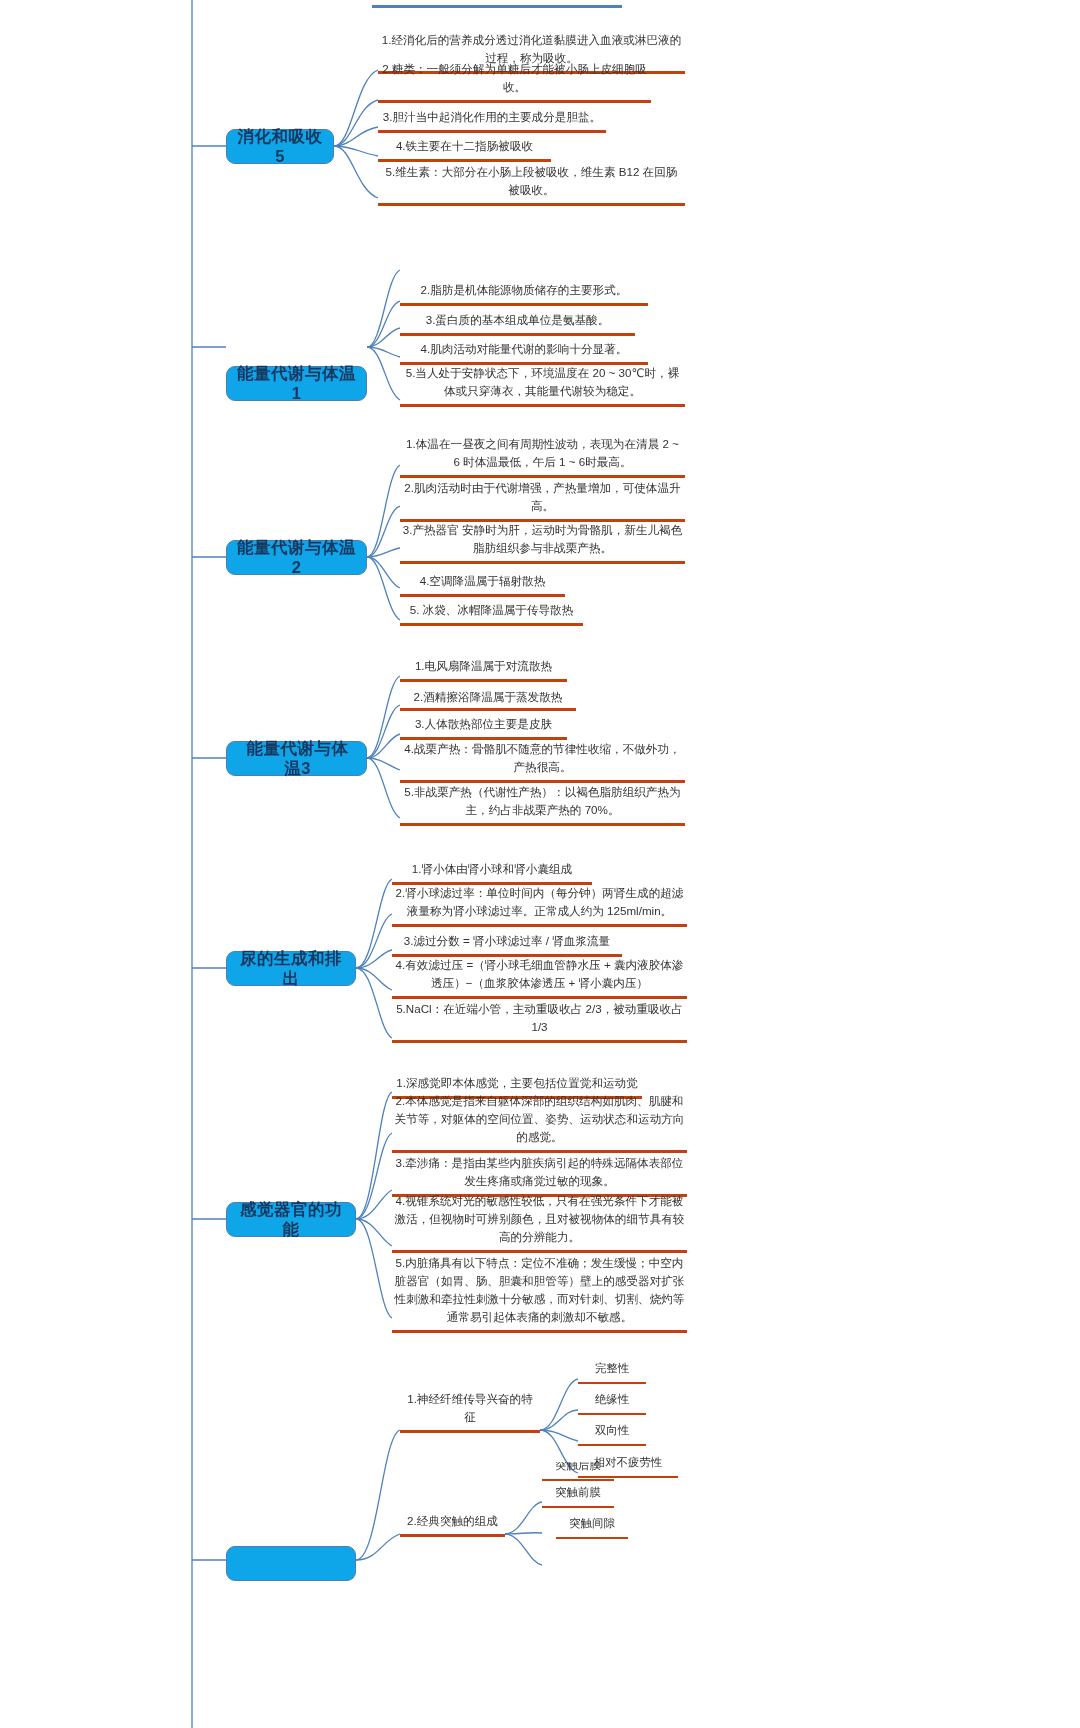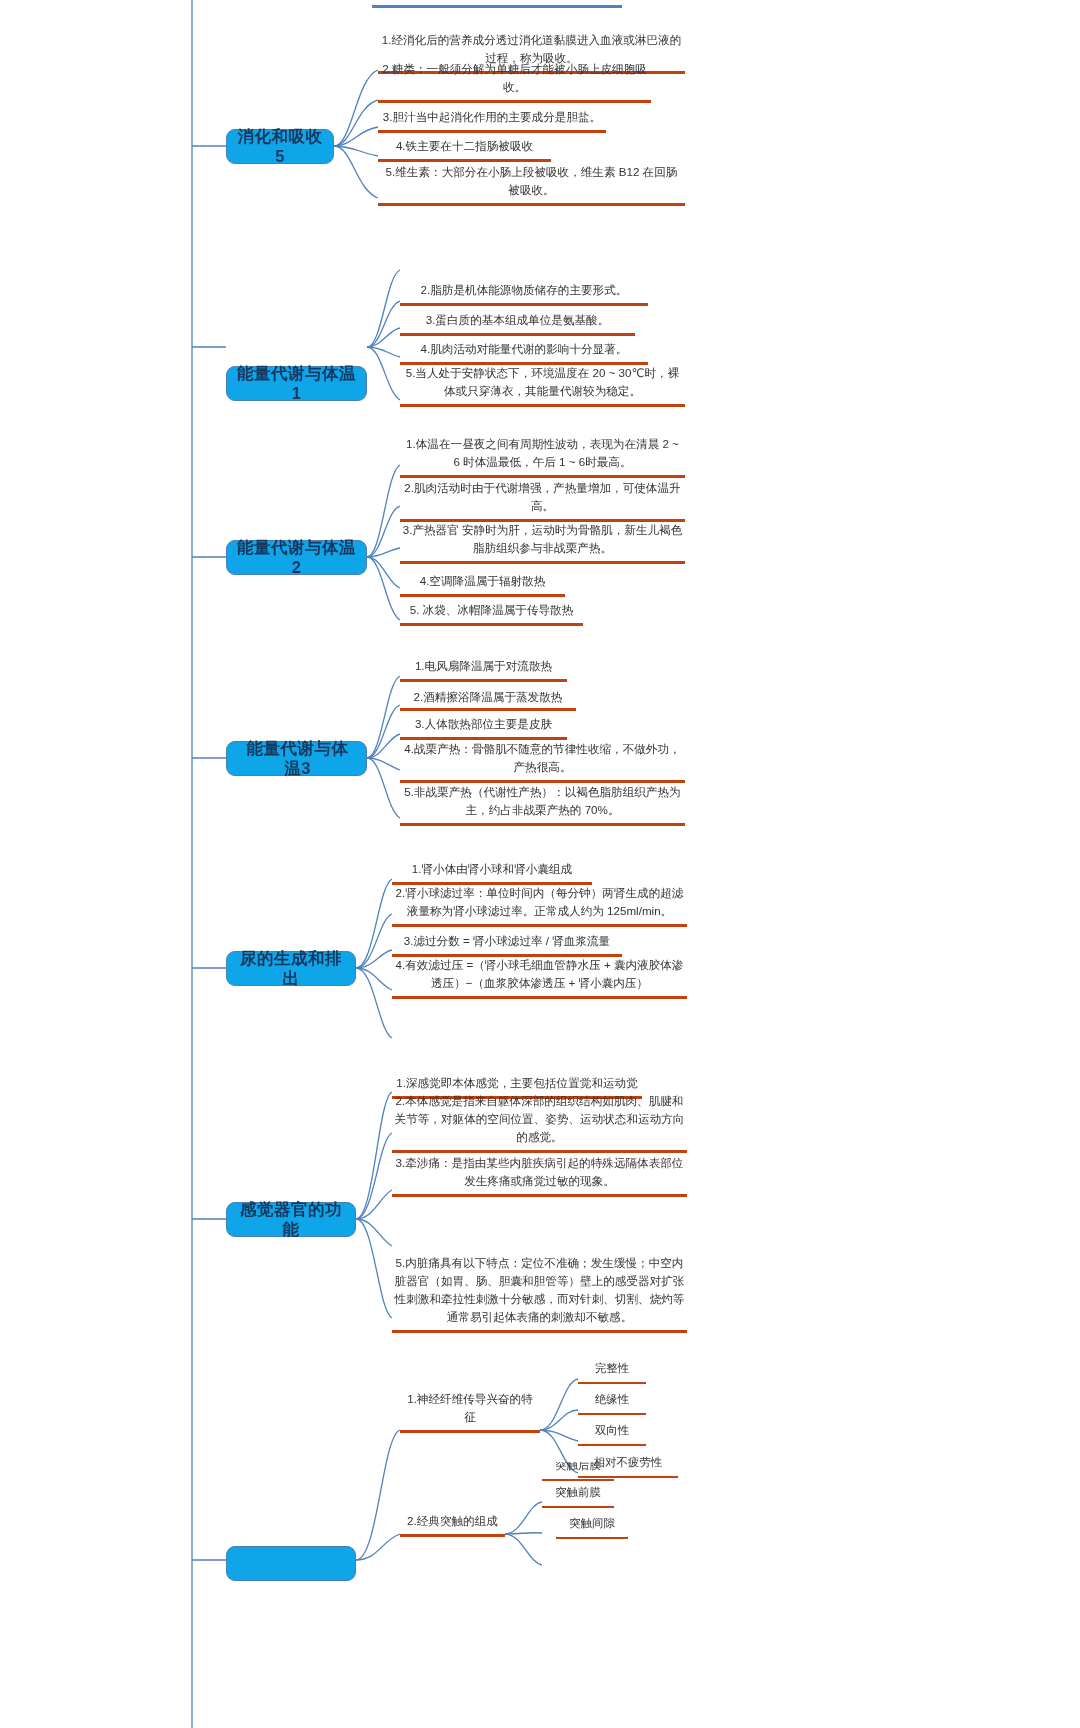--- a/index.html
+++ b/index.html
@@ -231,34 +231,40 @@
   </div>
   <div class="leaf" style="left:392px; top:893px; width:295px; height:34px;">
     <span class="leaf-text">2.肾小球滤过率：单位时间内（每分钟）两肾生成的超滤液量称为肾小球滤过率。正常成人约为 125ml/min。</span>
   </div>
   <div class="leaf" style="left:392px; top:936px; width:230px; height:21px;">
     <span class="leaf-text">3.滤过分数 = 肾小球滤过率 / 肾血浆流量</span>
   </div>
   <div class="leaf" style="left:392px; top:965px; width:295px; height:34px;">
     <span class="leaf-text">4.有效滤过压 =（肾小球毛细血管静水压 + 囊内液胶体渗透压）−（血浆胶体渗透压 + 肾小囊内压）</span>
   </div>
+  <div class="leaf" style="left:392px; top:1009px; width:295px; height:34px;">
+    <span class="leaf-text">5.NaCl：在近端小管，主动重吸收占 2/3，被动重吸收占 1/3</span>
+  </div>
 
   <div class="branch-node" style="left:226px; top:1202px; width:130px; height:35px;">
     <span>感觉器官的功能</span>
   </div>
 
   <div class="leaf" style="left:392px; top:1078px; width:250px; height:21px;">
     <span class="leaf-text">1.深感觉即本体感觉，主要包括位置觉和运动觉</span>
   </div>
   <div class="leaf" style="left:392px; top:1107px; width:295px; height:46px;">
     <span class="leaf-text">2.本体感觉是指来自躯体深部的组织结构如肌肉、肌腱和关节等，对躯体的空间位置、姿势、运动状态和运动方向的感觉。</span>
   </div>
   <div class="leaf" style="left:392px; top:1163px; width:295px; height:34px;">
     <span class="leaf-text">3.牵涉痛：是指由某些内脏疾病引起的特殊远隔体表部位发生疼痛或痛觉过敏的现象。</span>
   </div>
+  <div class="leaf" style="left:392px; top:1207px; width:295px; height:46px;">
+    <span class="leaf-text">4.视锥系统对光的敏感性较低，只有在强光条件下才能被激活，但视物时可辨别颜色，且对被视物体的细节具有较高的分辨能力。</span>
+  </div>
   <div class="leaf" style="left:392px; top:1263px; width:295px; height:70px;">
     <span class="leaf-text">5.内脏痛具有以下特点：定位不准确；发生缓慢；中空内脏器官（如胃、肠、胆囊和胆管等）壁上的感受器对扩张性刺激和牵拉性刺激十分敏感，而对针刺、切割、烧灼等通常易引起体表痛的刺激却不敏感。</span>
   </div>
 
   <div class="branch-node" style="left:226px; top:1546px; width:130px; height:35px; overflow:hidden;">
     <span></span>
   </div>
 
   <div class="leaf" style="left:400px; top:1412px; width:140px; height:21px;">
     <span class="leaf-text">1.神经纤维传导兴奋的特征</span>

